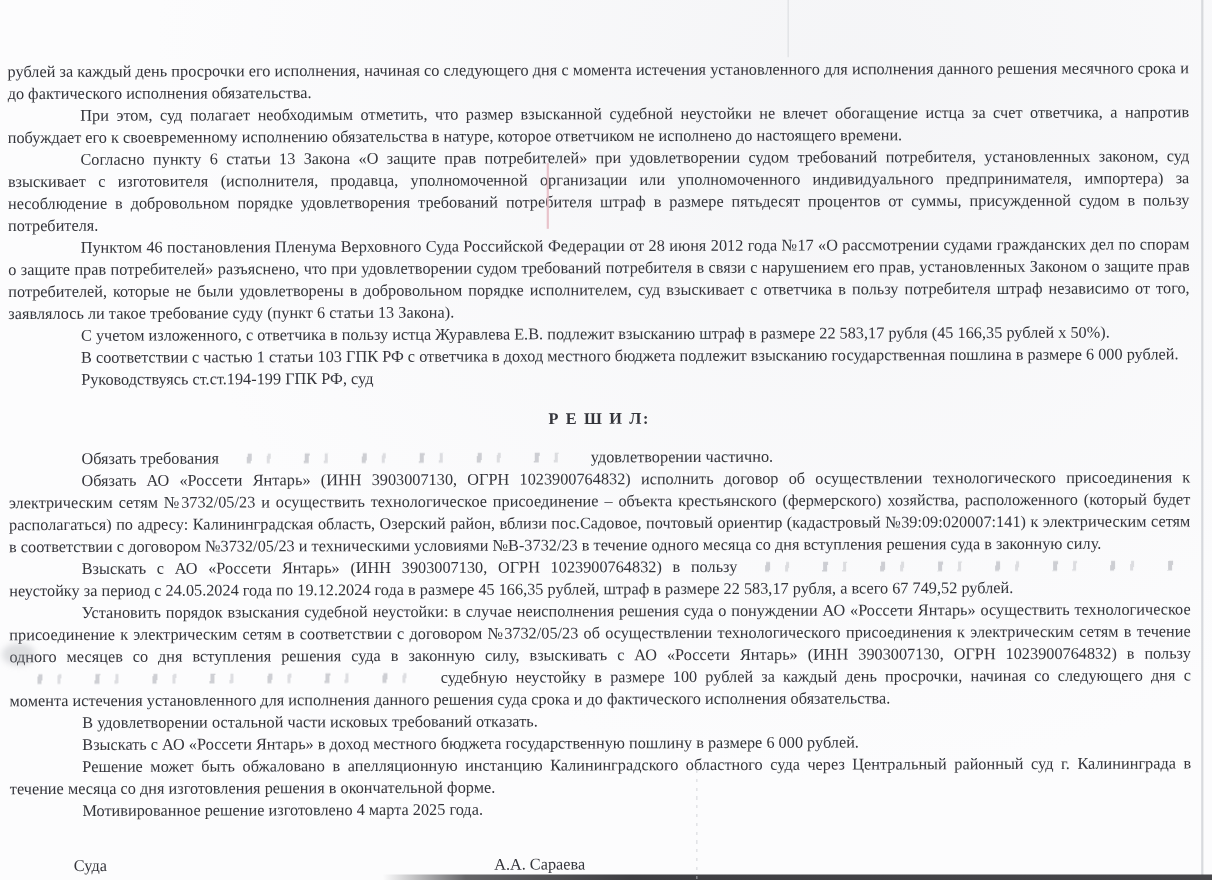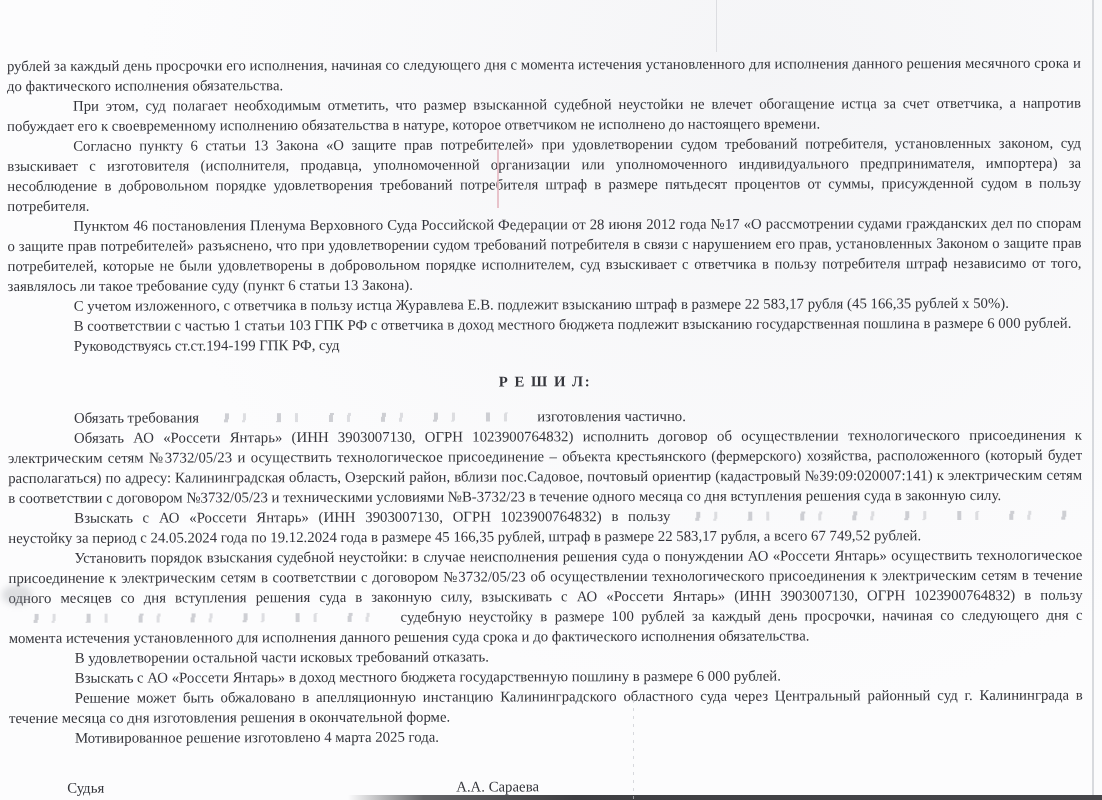--- a/index.html
+++ b/index.html
@@ -103,38 +103,38 @@
     <p>Пунктом 46 постановления Пленума Верховного Суда Российской Федерации от 28 июня 2012 года №17 «О рассмотрении судами гражданских дел по спорам о защите прав потребителей» разъяснено, что при удовлетворении судом требований потребителя в связи с нарушением его прав, установленных Законом о защите прав потребителей, которые не были удовлетворены в добровольном порядке исполнителем, суд взыскивает с ответчика в пользу потребителя штраф независимо от того, заявлялось ли такое требование суду (пункт 6 статьи 13 Закона).</p>
 
     <p>С учетом изложенного, с ответчика в пользу истца Журавлева Е.В. подлежит взысканию штраф в размере 22 583,17 рубля (45 166,35 рублей х 50%).</p>
 
     <p>В соответствии с частью 1 статьи 103 ГПК РФ с ответчика в доход местного бюджета подлежит взысканию государственная пошлина в размере 6 000 рублей.</p>
 
     <p>Руководствуясь ст.ст.194-199 ГПК РФ, суд</p>
 
     <p class="reshil">Р Е Ш И Л:</p>
 
-    <p><span>Обязать требования</span><span class="smudge w330"></span><span>изготовления частично.</span></p>
+    <p><span>Обязать требования</span><span class="smudge w330"></span><span>удовлетворении частично.</span></p>
 
     <p>Обязать АО «Россети Янтарь» (ИНН 3903007130, ОГРН 1023900764832) исполнить договор об осуществлении технологического присоединения к электрическим сетям №3732/05/23 и осуществить технологическое присоединение – объекта крестьянского (фермерского) хозяйства, расположенного (который будет располагаться) по адресу: Калининградская область, Озерский район, вблизи пос.Садовое, почтовый ориентир (кадастровый №39:09:020007:141) к электрическим сетям в соответствии с договором №3732/05/23 и техническими условиями №В-3732/23 в течение одного месяца со дня вступления решения суда в законную силу.</p>
 
     <p><span>Взыскать с АО «Россети Янтарь» (ИНН 3903007130, ОГРН 1023900764832) в пользу</span><span class="smudge w400"></span><span>неустойку за период с 24.05.2024 года по 19.12.2024 года в размере 45 166,35 рублей, штраф в размере 22 583,17 рубля, а всего 67 749,52 рублей.</span></p>
 
     <p><span>Установить порядок взыскания судебной неустойки: в случае неисполнения решения суда о понуждении АО «Россети Янтарь» осуществить технологическое присоединение к электрическим сетям в соответствии с договором №3732/05/23 об осуществлении технологического присоединения к электрическим сетям в течение одного месяцев со дня вступления решения суда в законную силу, взыскивать с АО «Россети Янтарь» (ИНН 3903007130, ОГРН 1023900764832) в пользу</span><span class="smudge w380"></span><span>судебную неустойку в размере 100 рублей за каждый день просрочки, начиная со следующего дня с момента истечения установленного для исполнения данного решения суда срока и до фактического исполнения обязательства.</span></p>
 
     <p>В удовлетворении остальной части исковых требований отказать.</p>
 
     <p>Взыскать с АО «Россети Янтарь» в доход местного бюджета государственную пошлину в размере 6 000 рублей.</p>
 
     <p>Решение может быть обжаловано в апелляционную инстанцию Калининградского областного суда через Центральный районный суд г. Калининграда в течение месяца со дня изготовления решения в окончательной форме.</p>
 
     <p>Мотивированное решение изготовлено 4 марта 2025 года.</p>
 
     <div class="sig-row">
-      <span>Судья</span>
+      <span>Суда</span>
       <span class="sig-name">А.А. Сараева</span>
     </div>
 
   </div>
 
   <div class="scan-edge"></div>
   <div class="bottom-strip"></div>
   <div class="pen-mark"></div>
   <div class="fold-mark"></div>
   <div class="crease-dots"></div>

